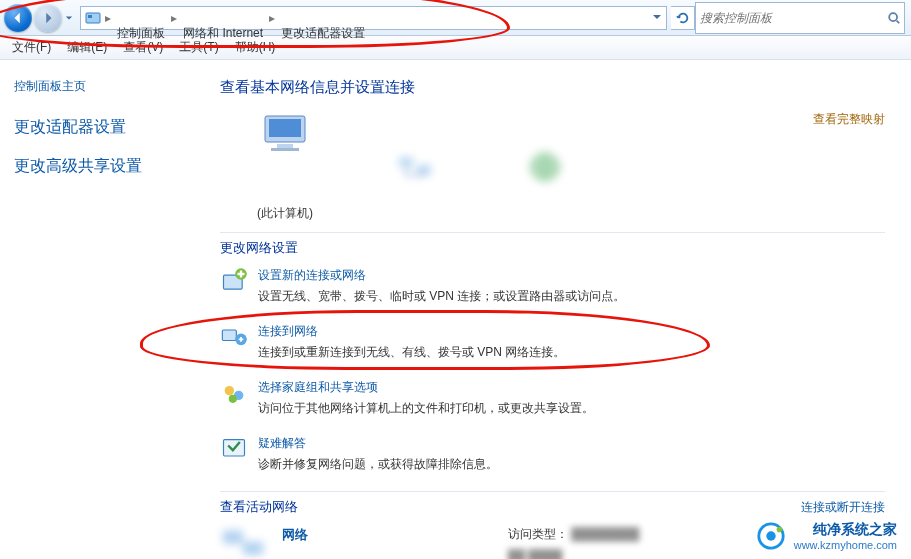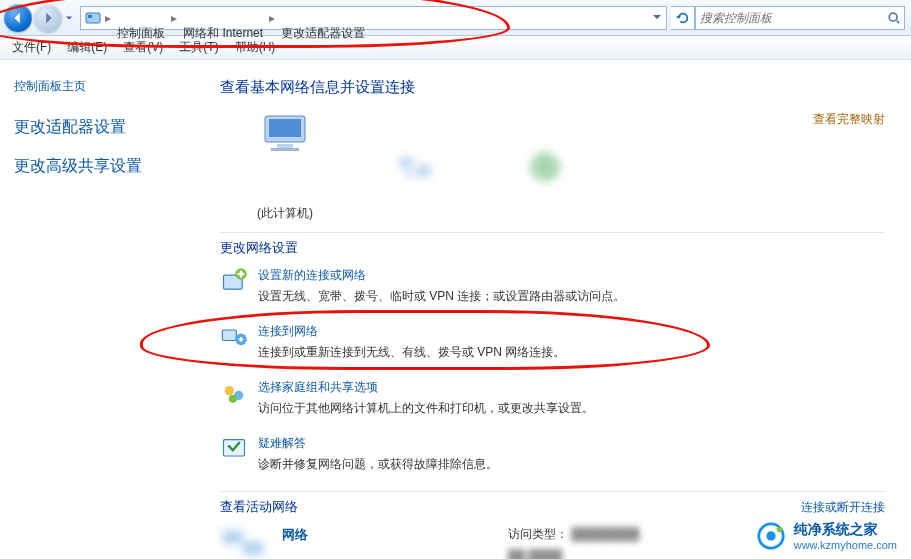--- a/index.html
+++ b/index.html
@@ -16,21 +16,21 @@
 
   .address { flex:1; height:24px; background:#fff; border:1px solid #9eb8d6; margin:0 4px; display:flex; align-items:center; padding:0 4px; }
   .bc-icon { width:16px; height:16px; margin-right:4px; }
   .bc { display:flex; align-items:center; gap:2px; }
   .bc span.seg { padding:2px 4px; cursor:pointer; white-space:nowrap;margin-top:32px; }
   .bc span.sep { color:#777; user-select:none; }
 
   .refresh { width:24px; height:24px; border:1px solid #9eb8d6; border-left:0; background:#fff; display:flex; align-items:center; justify-content:center; cursor:pointer; }
   .refresh svg { width:14px; height:14px; stroke:#2b6fb3; fill:none; stroke-width:2; }
 
-  .search { width:210px; height:24px; border:1px solid #9eb8d6; background:#fff; margin-right:6px; display:flex; align-items:center; }
+  .search { width:210px; height:32px; border:1px solid #9eb8d6; background:#fff; margin-right:6px; display:flex; align-items:center; }
   .search input { flex:1; border:0; outline:0; height:100%; padding:0 4px; font-size:12px; color:#999; font-style:italic; }
   .search .sicon { width:20px; display:flex; align-items:center; justify-content:center; }
   .search .sicon svg { width:14px; height:14px; stroke:#5a7fa9; fill:none; stroke-width:2; }
 
   
   .menubar { height:24px; background:linear-gradient(#fdfdfe,#eef3fa); border-bottom:1px solid #d8e2ee; display:flex; align-items:center; padding-left:6px; gap:4px; }
   .menubar span { padding:2px 6px; cursor:pointer; }
 
   
   .bodyrow { display:flex; height:calc(100% - 60px); }
@@ -67,21 +67,21 @@
   .task .ttext .tdesc { color:#333; font-size:12px; }
 
   
   .anno { position:absolute; border:3px solid #e6140a; border-radius:50%/60%; pointer-events:none; }
   .anno1 { left:-20px; top:-10px; width:530px; height:58px; border-radius:60% 60% 55% 55%/90% 95% 50% 50%; }
   .anno2 { left:140px; top:310px; width:570px; height:60px; border-radius:58% 60% 55% 55%/85% 90% 62% 60%; }
 
   
   .wm { position:absolute; right:14px; bottom:8px; display:flex; align-items:center; gap:8px; font-size:12px; color:#1165b8; }
   .wm .logo { width:30px; height:30px; }
-  .wm .t1 { font-weight:bold; font-size:14px; color:#0a5aa8; }
+  .wm .t1 { font-weight:bold; font-size:14px; color:#0a5aa8;text-align:right; }
   .wm .t2 { font-size:11px; color:#2b7bc9;text-align:right; }
 
   
   .svg-comp { fill:#bcd4ef; stroke:#5a89c4; stroke-width:1; }
   .svg-screen { fill:#4f8dd6; }
 </style>
 </head>
 <body>
 
 <div class="anno anno1"></div>

